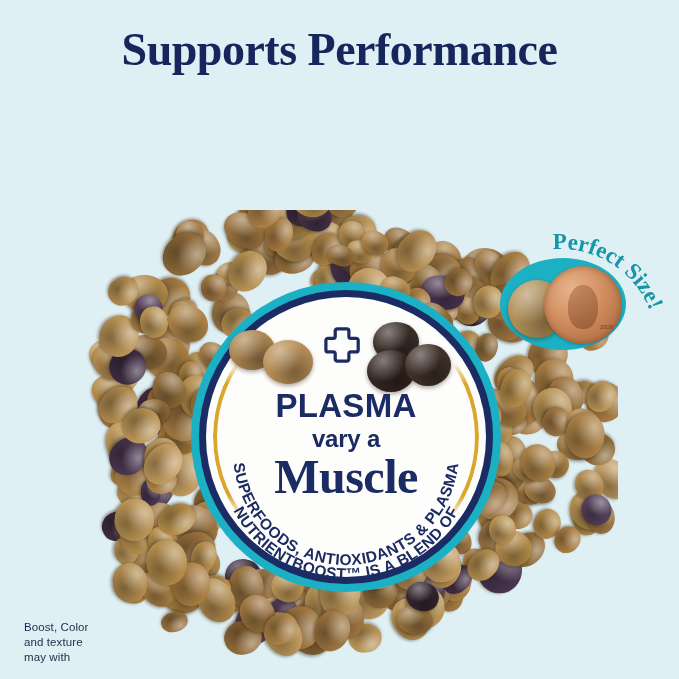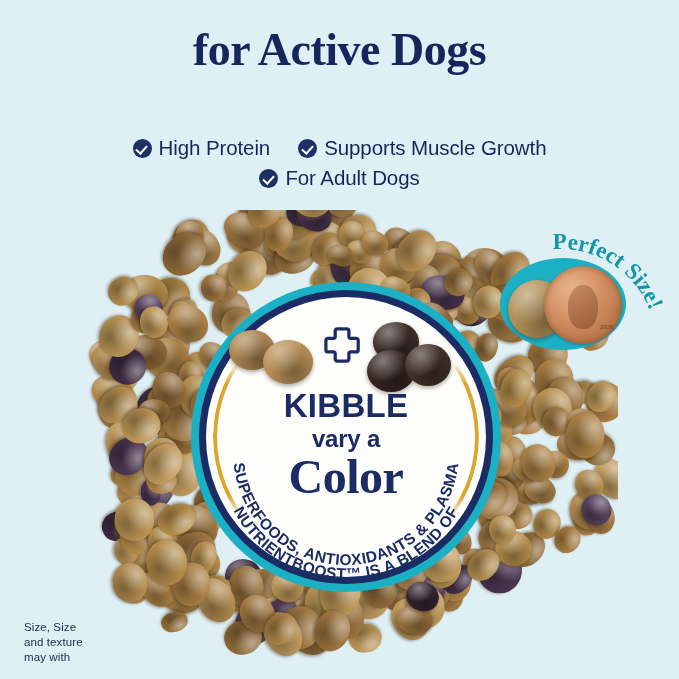--- a/index.html
+++ b/index.html
@@ -276,41 +276,23 @@
     letter-spacing: 0.1px;
   }
   .disclaimer span { display: block; }
 </style>
 </head>
 <body>
 
 <div id="canvas">
 
   <div class="headline">
-    <span class="ln">for Active Dogs</span>
+    <span class="ln">Supports Performance</span>
   </div>
 
-  <div class="bullets">
-    <div class="bullet-row">
-      <span class="bullet">
-        <span class="check-icon"></span>
-        <span>High Protein</span>
-      </span>
-      <span class="bullet">
-        <span class="check-icon"></span>
-        <span>Supports Muscle Growth</span>
-      </span>
-    </div>
-    <div class="bullet-row">
-      <span class="bullet">
-        <span class="check-icon"></span>
-        <span>For Adult Dogs</span>
-      </span>
-    </div>
-  </div>
 
   <div class="kibble-pile">
     <div class="pile-mask" id="pile">
         <div class="kib" style="--kc: #a87c42; left: 265.281px; top: 247.877px; width: 29.6387px; height: 22.3152px; transform: rotate(76deg);"></div>
         <div class="kib" style="--kc: #946f3c; left: 232.919px; top: 81.4172px; width: 34.5982px; height: 31.9215px; transform: rotate(78deg);"></div>
         <div class="kib" style="--kc: #9c7440; left: 430.761px; top: 59.7604px; width: 47.1531px; height: 45.0503px; transform: rotate(126deg);"></div>
         <div class="kib" style="--kc: #946f3c; left: 206.383px; top: 376.111px; width: 46.2933px; height: 42.4871px; transform: rotate(149deg);"></div>
         <div class="kib" style="--kc: #a87c42; left: 224.228px; top: 344.05px; width: 40.4304px; height: 36.2619px; transform: rotate(4deg);"></div>
         <div class="kib" style="--kc: #a98045; left: 446.801px; top: 190.426px; width: 38.1098px; height: 34.4454px; transform: rotate(164deg);"></div>
         <div class="kib" style="--kc: #b08a4e; left: 505.862px; top: 293.073px; width: 37.0225px; height: 28.2559px; transform: rotate(88deg);"></div>
@@ -750,23 +732,23 @@
         <div class="skib" style="--kc: #3b2d28; left: 182px; top: 40px; width: 46px; height: 40px;"></div>
         <div class="skib" style="--kc: #342621; left: 176px; top: 68px; width: 48px; height: 42px;"></div>
         <div class="skib" style="--kc: #403029; left: 214px; top: 62px; width: 46px; height: 42px;"></div>
       </div>
 
     <svg class="plus-icon" viewBox="0 0 38 38">
       <path d="M14 4 h10 a2.2 2.2 0 0 1 2.2 2.2 V12 a2 2 0 0 0 2 2 h5.6 A2.2 2.2 0 0 1 36 16.2 v10 a2.2 2.2 0 0 1 -2.2 2.2 H28.2 a2 2 0 0 0 -2 2 v5.6 A2.2 2.2 0 0 1 24 38 H14 a2.2 2.2 0 0 1 -2.2 -2.2 V30.4 a2 2 0 0 0 -2 -2 H4.2 A2.2 2.2 0 0 1 2 26.2 v-10 A2.2 2.2 0 0 1 4.2 14 H9.8 a2 2 0 0 0 2 -2 V6.2 A2.2 2.2 0 0 1 14 4 Z" fill="none" stroke="#1b2b63" stroke-width="3.4" stroke-linejoin="round" transform="translate(0,-2) scale(0.95)"></path>
     </svg>
 
     <div class="seal-text">
-      <span class="t-premium">KIBBLE</span>
+      <span class="t-premium">PLASMA</span>
       <span class="t-with">vary a</span>
-      <span class="t-boost">Color</span>
+      <span class="t-boost">Muscle</span>
     </div>
 
     <svg class="arc-text" viewBox="0 0 310 310">
       <defs>
         <path id="arcOuter" d="M 28 170 A 127 127 0 0 0 282 170"></path>
         <path id="arcInner" d="M 42 170 A 113 113 0 0 0 268 170"></path>
       </defs>
       <text font-size="15.5" letter-spacing="0.4">
         <textPath href="#arcOuter" startOffset="50%" text-anchor="middle">NUTRIENTBOOST™ IS A BLEND OF</textPath>
       </text>
@@ -787,18 +769,18 @@
       <defs>
         <path id="psArc" d="M 60 46 A 96 96 0 0 1 170 148"></path>
       </defs>
       <text>
         <textPath href="#psArc" startOffset="4%">Perfect Size!</textPath>
       </text>
     </svg>
   </div>
 
   <div class="disclaimer">
-    <span>Size, Size</span>
+    <span>Boost, Color</span>
     <span>and texture</span>
     <span>may with</span>
   </div>
 
 </div>
 
 </body></html>

